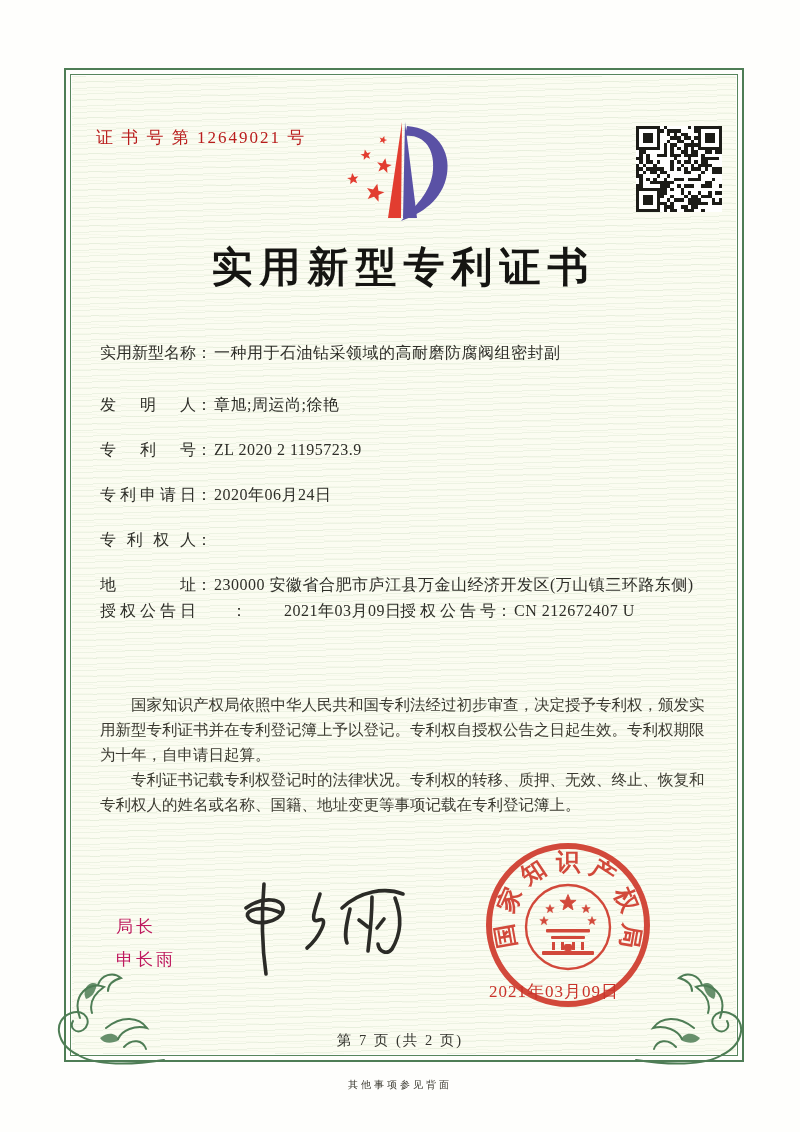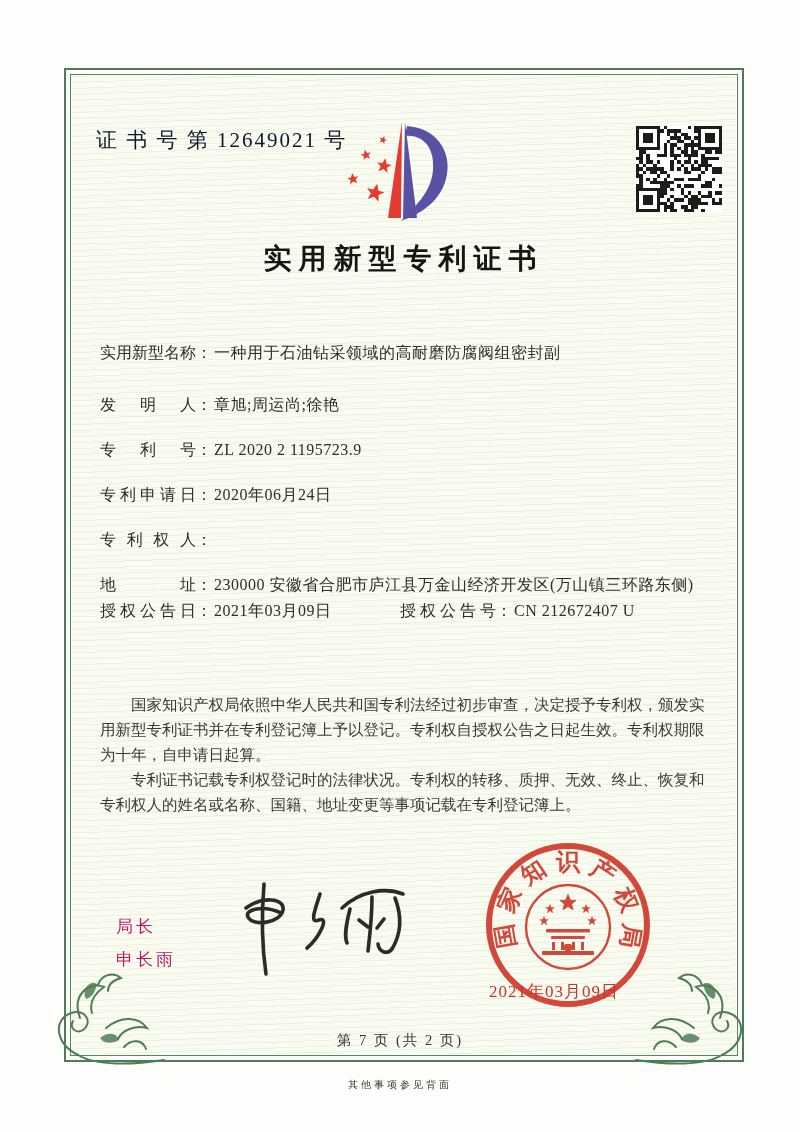--- a/index.html
+++ b/index.html
@@ -21,42 +21,42 @@
     background:
       repeating-linear-gradient(178deg, rgba(150,185,140,0.14) 0 1px, rgba(255,255,255,0) 1px 6px),
       repeating-linear-gradient(2deg, rgba(190,210,170,0.10) 0 1px, rgba(255,255,255,0) 1px 9px),
       linear-gradient(#fbfcf1,#fbfcf1);
   }
   .corner-flourish { width:132px; height:102px; top:968px; }
   .corner-flourish.left { left:34px; }
   .corner-flourish.right { left:634px; transform:scaleX(-1); }
 
   
-  .cert-no { left:96px; top:126px; font-size:21px; letter-spacing:2px; color:#0f172a; }
+  .cert-no { left:96px; top:126px; font-size:17px; letter-spacing:2px; color:#b91c1c; }
   .logo { left:333px; top:110px; }
   .qr { left:636px; top:126px; width:86px; height:86px;
     display:grid; grid-template-columns:repeat(25,1fr); grid-template-rows:repeat(25,1fr);
     background:#fff; }
   .qr .m { background:transparent; }
   .qr .m.on { background:#1c1c18; }
 
   .title { left:0; top:240px; width:800px; text-align:center;
-    font-size:28px; font-weight:600; letter-spacing:7px; color:#151512;
+    font-size:41px; font-weight:600; letter-spacing:7px; color:#151512;
     text-indent:7px; }
 
   
   .fields { left:100px; top:342px; width:614px; font-size:16px; color:#2e2e28; }
   .frow { display:flex; align-items:flex-end; line-height:22px; margin-bottom:23px;font-family:Liberation Serif, serif; }
   .frow.gap-lg { margin-bottom:30px; }
   .frow.gap-sm { margin-bottom:4px; }
   .flabel { width:96px; flex:0 0 96px; text-align:justify; text-align-last:justify; }
   .fcolon { flex:0 0 18px; }
   .fvalue { flex:1 1 auto; letter-spacing:0.5px; }
   .fgroup { display:flex; }
-  .fgroup.first { width:300px; flex:0 0 300px; }
+  .fgroup.first { width:300px; flex:0 0 300px;gap:35px; }
   .fgroup .fvalue { flex:0 0 auto; }
 
   
   .bodytext { left:100px; top:692px; width:614px; font-size:15.5px;
     line-height:25px; color:#3b3a31; }
   .bodytext p { text-indent:2em; }
 
   
   .director { left:116px; top:910px; font-size:17px; color:#be185d; line-height:33px; letter-spacing:3px; }
   .signature { left:222px; top:876px; }

